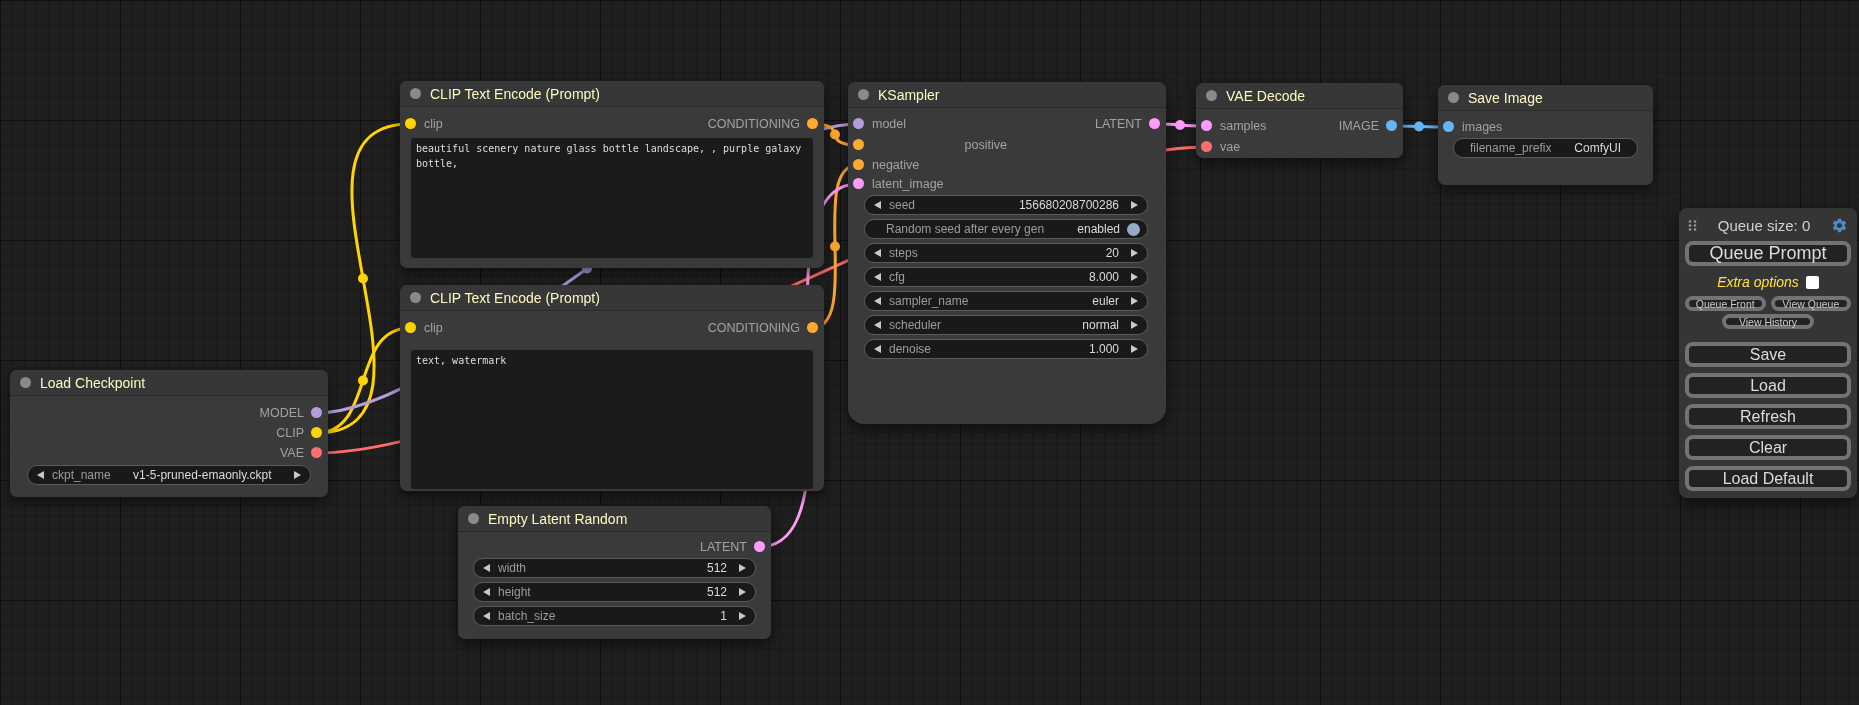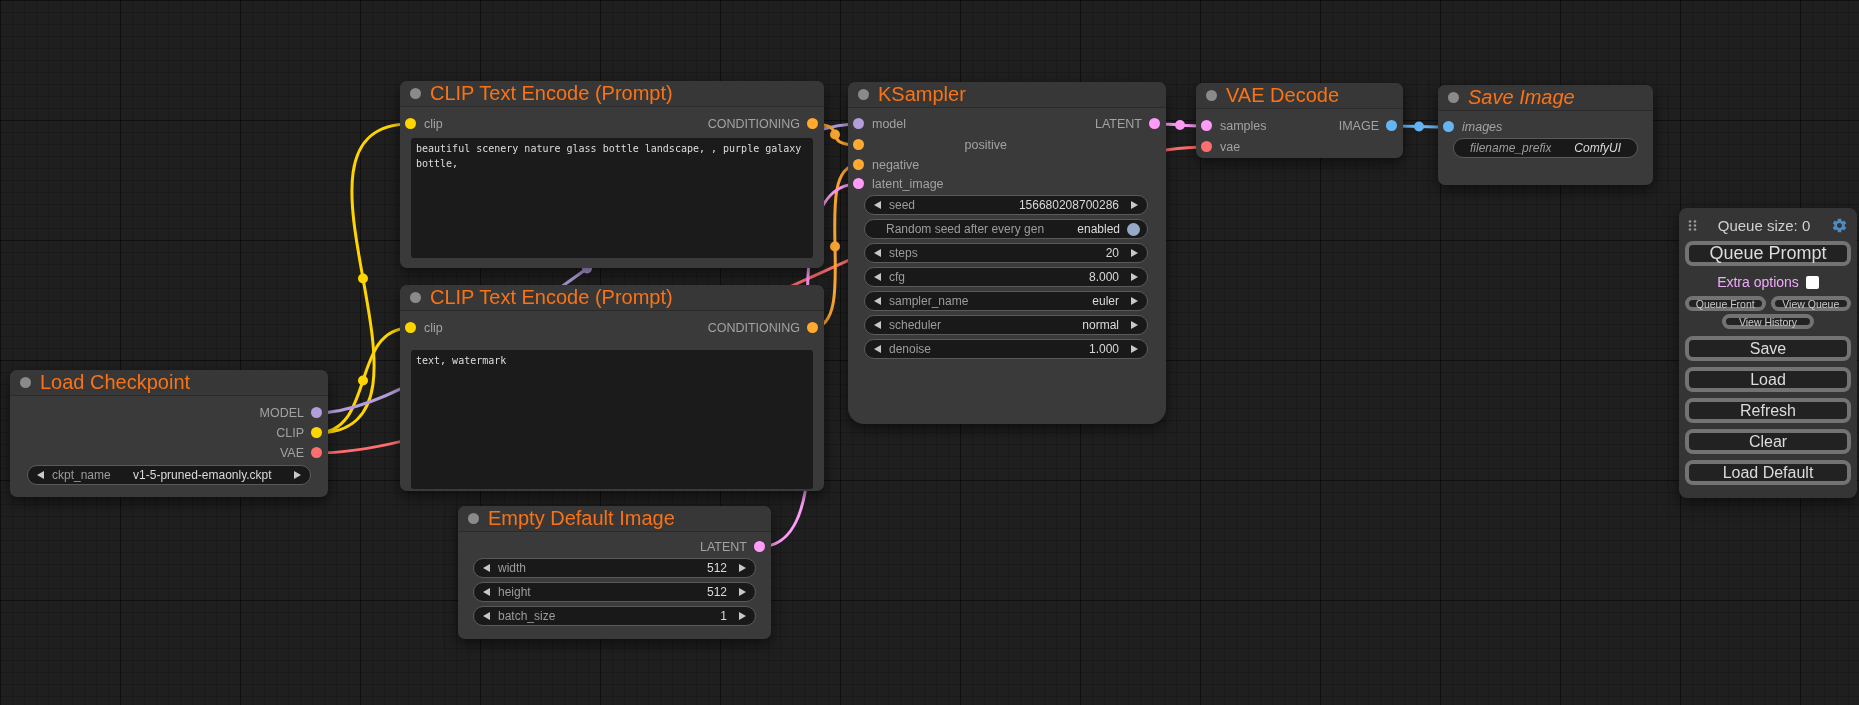--- a/index.html
+++ b/index.html
@@ -18,21 +18,21 @@
   .node{
     position:absolute;background:#3a3a3a;border-radius:7px;z-index:2;
     box-shadow:0 5px 14px rgba(0,0,0,.55);box-sizing:border-box;
   }
   .ntitle{
     position:absolute;top:0;left:0;right:0;height:26px;display:flex;align-items:center;
     gap:9px;padding-left:10px;background:#373737;border-bottom:1px solid #2b2b2b;
     border-radius:7px 7px 0 0;box-sizing:border-box;
   }
   .tdot{width:11px;height:11px;border-radius:50%;flex:0 0 auto;}
-  .ttext{font-size:20px;color:#f97316;white-space:nowrap;}
+  .ttext{font-size:14px;color:#fef9c3;white-space:nowrap;}
   .row{position:absolute;height:20px;display:flex;align-items:center;box-sizing:border-box;}
   .row.in{left:0;padding-left:24px;}
   .row.out{right:0;justify-content:flex-end;padding-right:24px;}
   .plabel{font-size:12.5px;color:#a2a2a2;white-space:nowrap;}
   .pdot{position:absolute;width:11px;height:11px;border-radius:50%;top:4px;}
   .row.in .pdot{left:5px;}
   .row.out .pdot{right:6px;}
   .widget{
     position:absolute;height:20px;background:#191919;border:1px solid #5a5a5a;border-radius:10px;
     display:flex;align-items:center;font-size:12px;padding:0 9px;box-sizing:border-box;white-space:nowrap;
@@ -58,27 +58,27 @@
   .qheader{display:flex;align-items:center;height:20px;margin-top:1px;padding:0 3px;}
   .qtitle{flex:1;text-align:center;font-size:15px;color:#d0d0d0;}
   .qbtn{
     display:flex;align-items:center;justify-content:center;width:100%;height:25px;
     background:#222;border:4px solid #737373;border-radius:8px;color:#dcdcdc;
     font-size:16px;font-family:Liberation Sans, sans-serif;box-sizing:border-box;cursor:pointer;
   }
   .qbtn.small{height:15px;font-size:10.5px;border-radius:8px;color:#c9c9c9;}
   .qp{margin-top:6px;}
   .extra-row{display:flex;align-items:center;justify-content:center;gap:7px;height:18px;margin-top:7px;
-    font-size:14px;color:#f0abfc;}
+    font-size:14px;color:#fde047;font-style:italic;}
   .checkbox{width:13px;height:13px;background:#ffffff;border-radius:2px;}
   .small-row{display:flex;gap:5px;margin-top:5px;}
   .small-row .qbtn{flex:1;}
   .history-row{display:flex;justify-content:center;margin-top:3px;}
   .history-row .qbtn{width:92px;}
-  .big-stack{margin-top:7px;display:flex;flex-direction:column;gap:6px;}
+  .big-stack{margin-top:13px;display:flex;flex-direction:column;gap:6px;}
 </style>
 </head>
 <body>
 
 <svg id="wires">
   <path class="wire" d="M316,433 C466,433 260,124 410,124" fill="none" stroke-width="3" stroke-linecap="round" stroke="#FFD500"></path>
   <path class="wire" d="M316,433 C376,433 350,328 410,328" fill="none" stroke-width="3" stroke-linecap="round" stroke="#FFD500"></path>
   <path class="wire" d="M316,413 C456,413 718,124 858,124" fill="none" stroke-width="3" stroke-linecap="round" stroke="#B39DDB"></path>
   <path class="wire" d="M316,453 C536,453 986,147 1206,147" fill="none" stroke-width="3" stroke-linecap="round" stroke="#FF6E6E"></path>
   <path class="wire" d="M812,124 C852,124 818,145 858,145" fill="none" stroke-width="3" stroke-linecap="round" stroke="#FFA931"></path>
@@ -220,21 +220,21 @@
     <span class="arr l"></span>
     <span class="w-label">denoise</span>
     <span class="w-val">1.000</span>
     <span class="arr r"></span>
   </div>
 </div>
 
 <div class="node" style="left:458px;top:506px;width:313px;height:133px;">
   <div class="ntitle">
     <span class="tdot" style="background: rgb(138, 138, 138);"></span>
-    <span class="ttext">Empty Default Image</span>
+    <span class="ttext">Empty Latent Random</span>
   </div>
   <div class="row out" style="top:31px;left:0;">
     <span class="plabel">LATENT</span>
     <span class="pdot" style="background: rgb(255, 156, 249);"></span>
   </div>
   <div class="widget" style="left:15px;top:52px;width:283px;">
     <span class="arr l"></span>
     <span class="w-label">width</span>
     <span class="w-val">512</span>
     <span class="arr r"></span>
@@ -265,21 +265,21 @@
   <div class="row out" style="top:33px;width:45%;">
     <span class="plabel">IMAGE</span>
     <span class="pdot" style="background: rgb(100, 181, 246);"></span>
   </div>
   <div class="row in" style="top:54px;width:55%;">
     <span class="pdot" style="background: rgb(255, 110, 110);"></span>
     <span class="plabel">vae</span>
   </div>
 </div>
 
-<div class="node" style="left:1438px;top:85px;width:215px;height:100px;font-style:italic;">
+<div class="node" style="left:1438px;top:85px;width:215px;height:100px;">
   <div class="ntitle">
     <span class="tdot" style="background: rgb(138, 138, 138);"></span>
     <span class="ttext">Save Image</span>
   </div>
   <div class="row in" style="top:32px;width:70%;">
     <span class="pdot" style="background: rgb(100, 181, 246);"></span>
     <span class="plabel">images</span>
   </div>
   <div class="widget" style="left:15px;top:53px;width:185px;padding:8px 16px;">
     <span class="w-label" style="margin-left:0;">filename_prefix</span>

